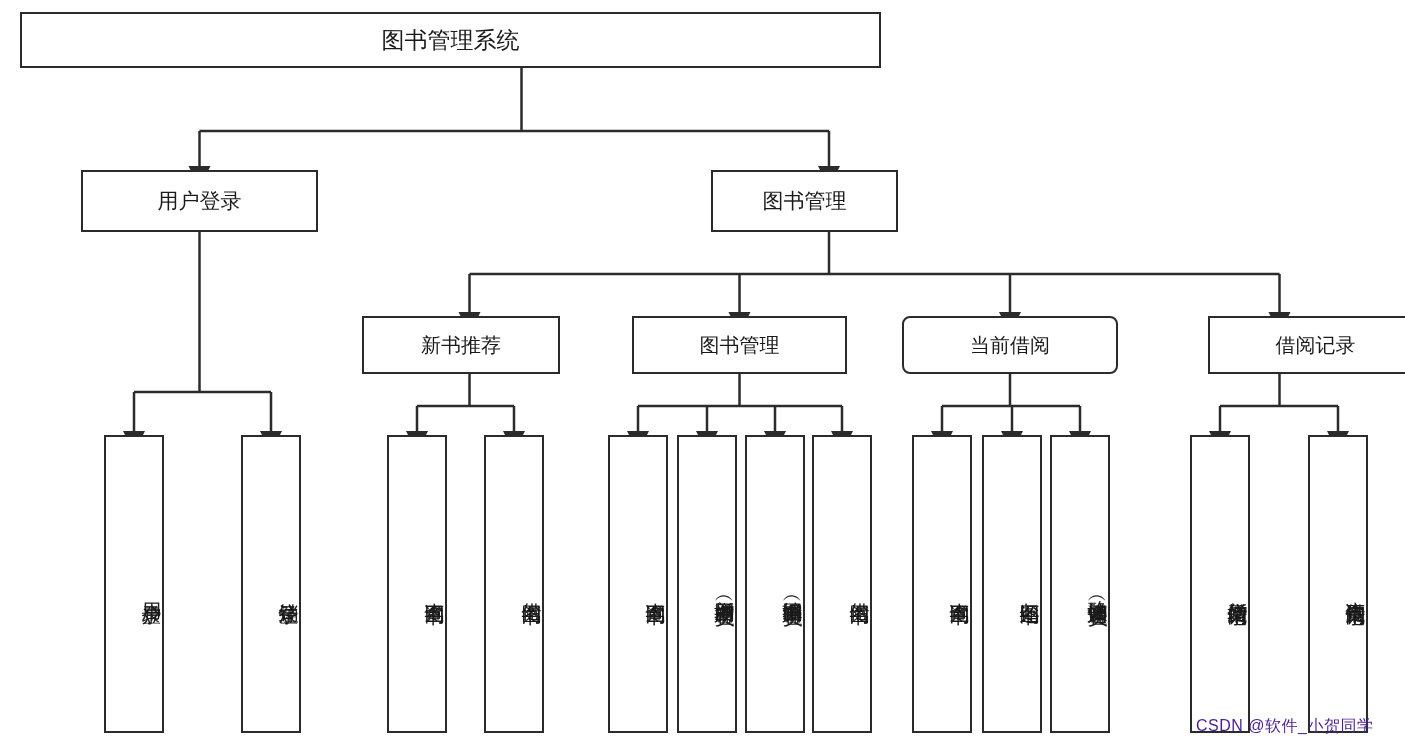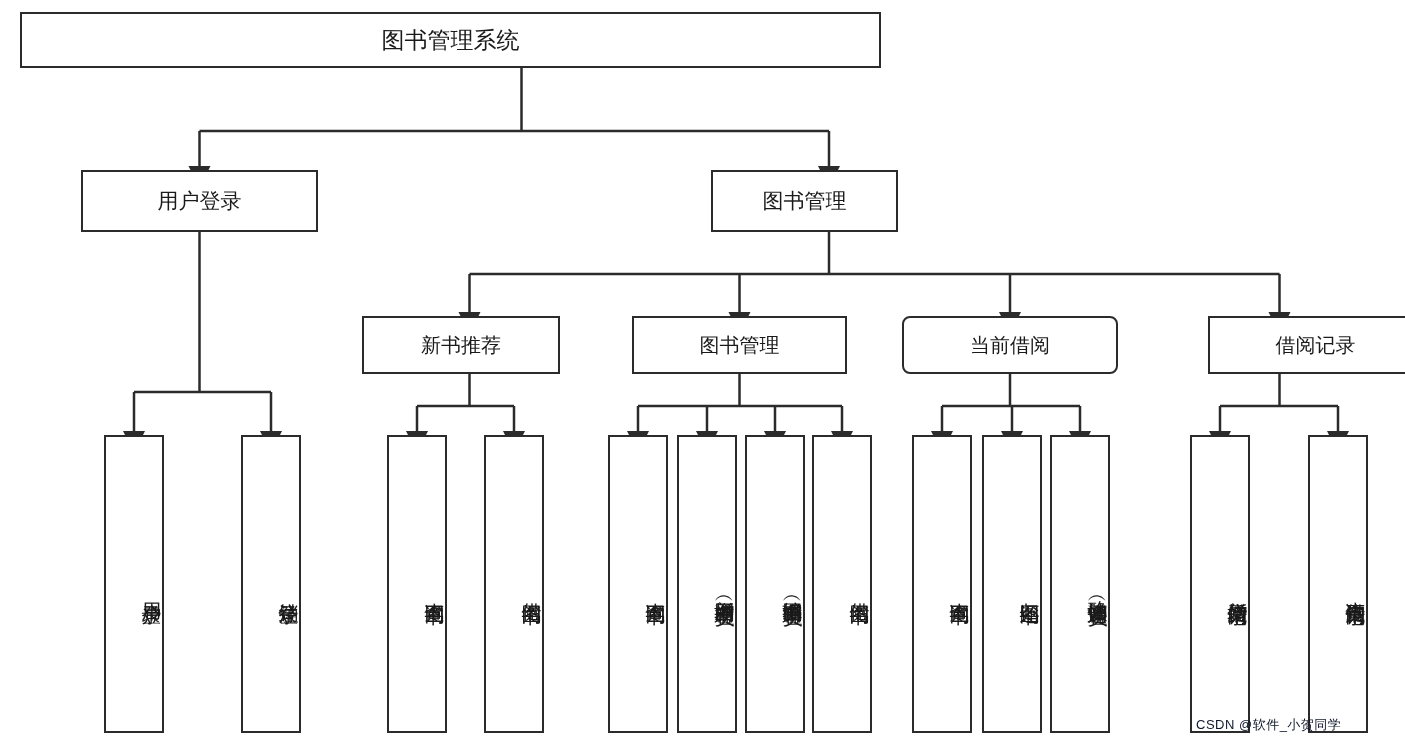--- a/index.html
+++ b/index.html
@@ -55,22 +55,22 @@
     letter-spacing: 1px;
     line-height: 1.05;
   }
   .node.leaf .vtext {
     writing-mode: vertical-rl;
     text-orientation: upright;
     white-space: nowrap;
   }
   .watermark {
     position: absolute;
-    font-size: 13px;
-    color: #0f172a;
+    font-size: 16px;
+    color: #4c1d95;
     white-space: nowrap;
     z-index: 5;
     letter-spacing: 0.5px;
   }
 </style>
 </head>
 <body>
 
 <div id="canvas">
 

